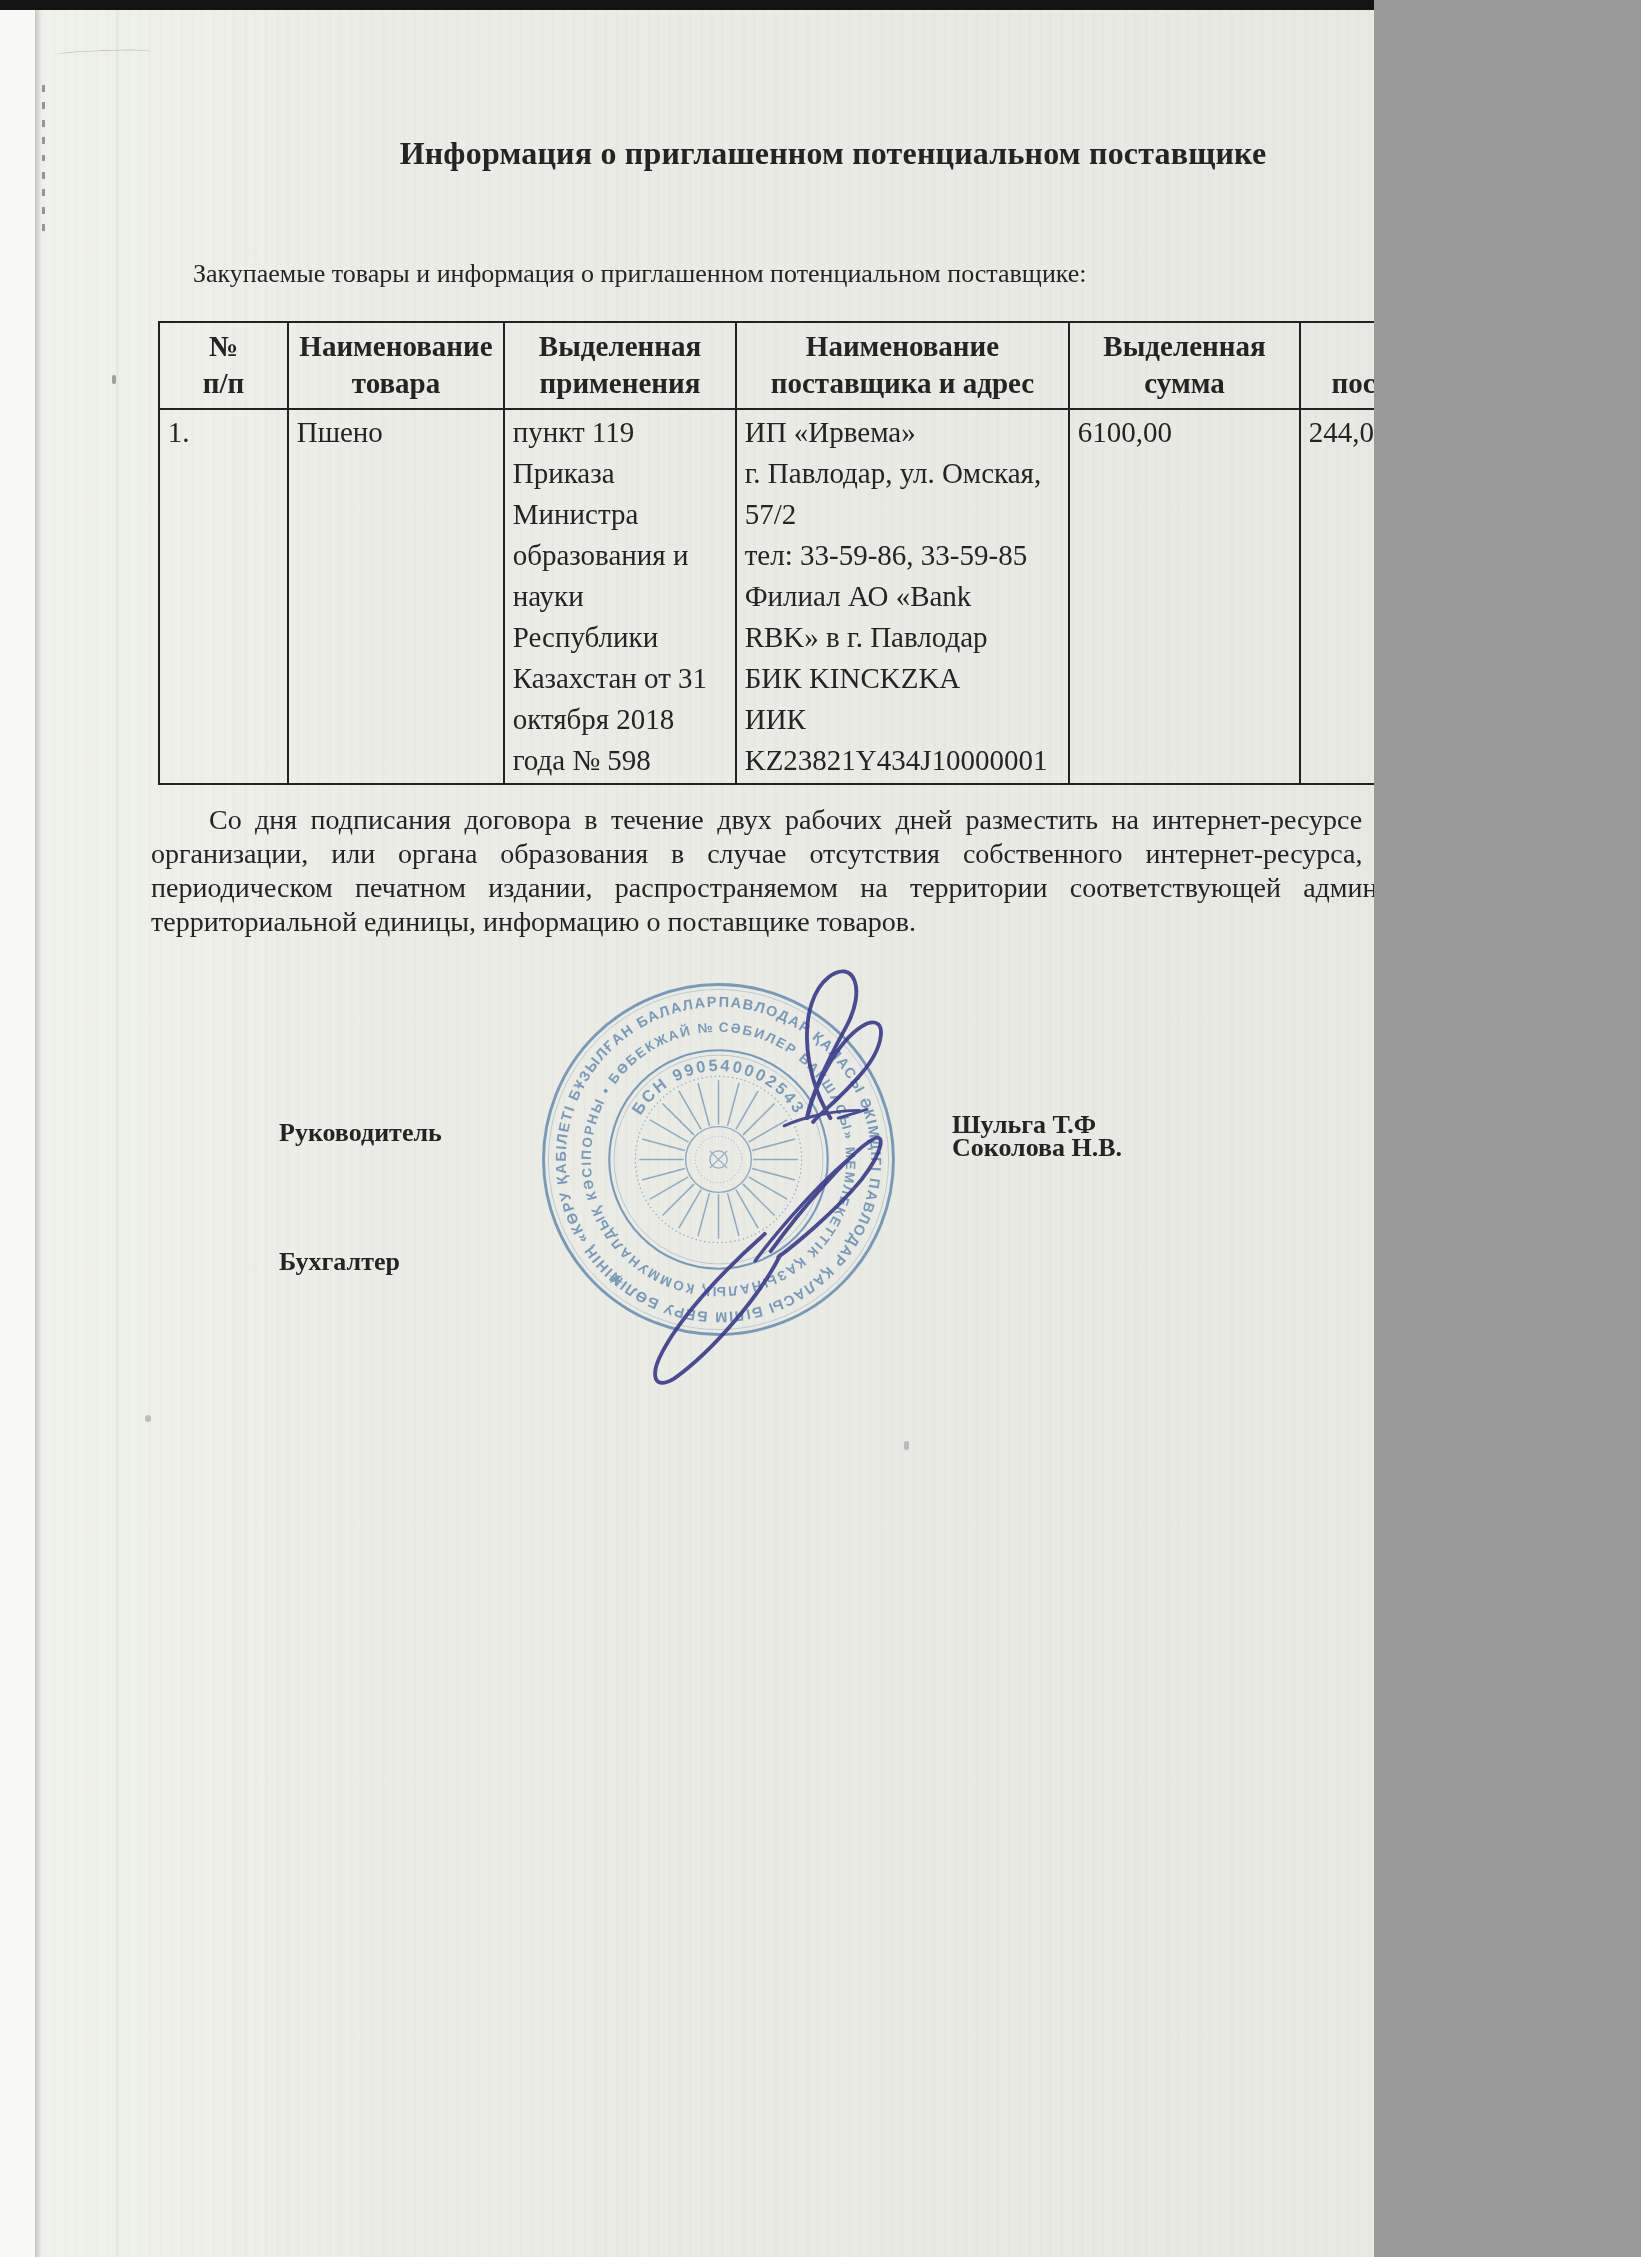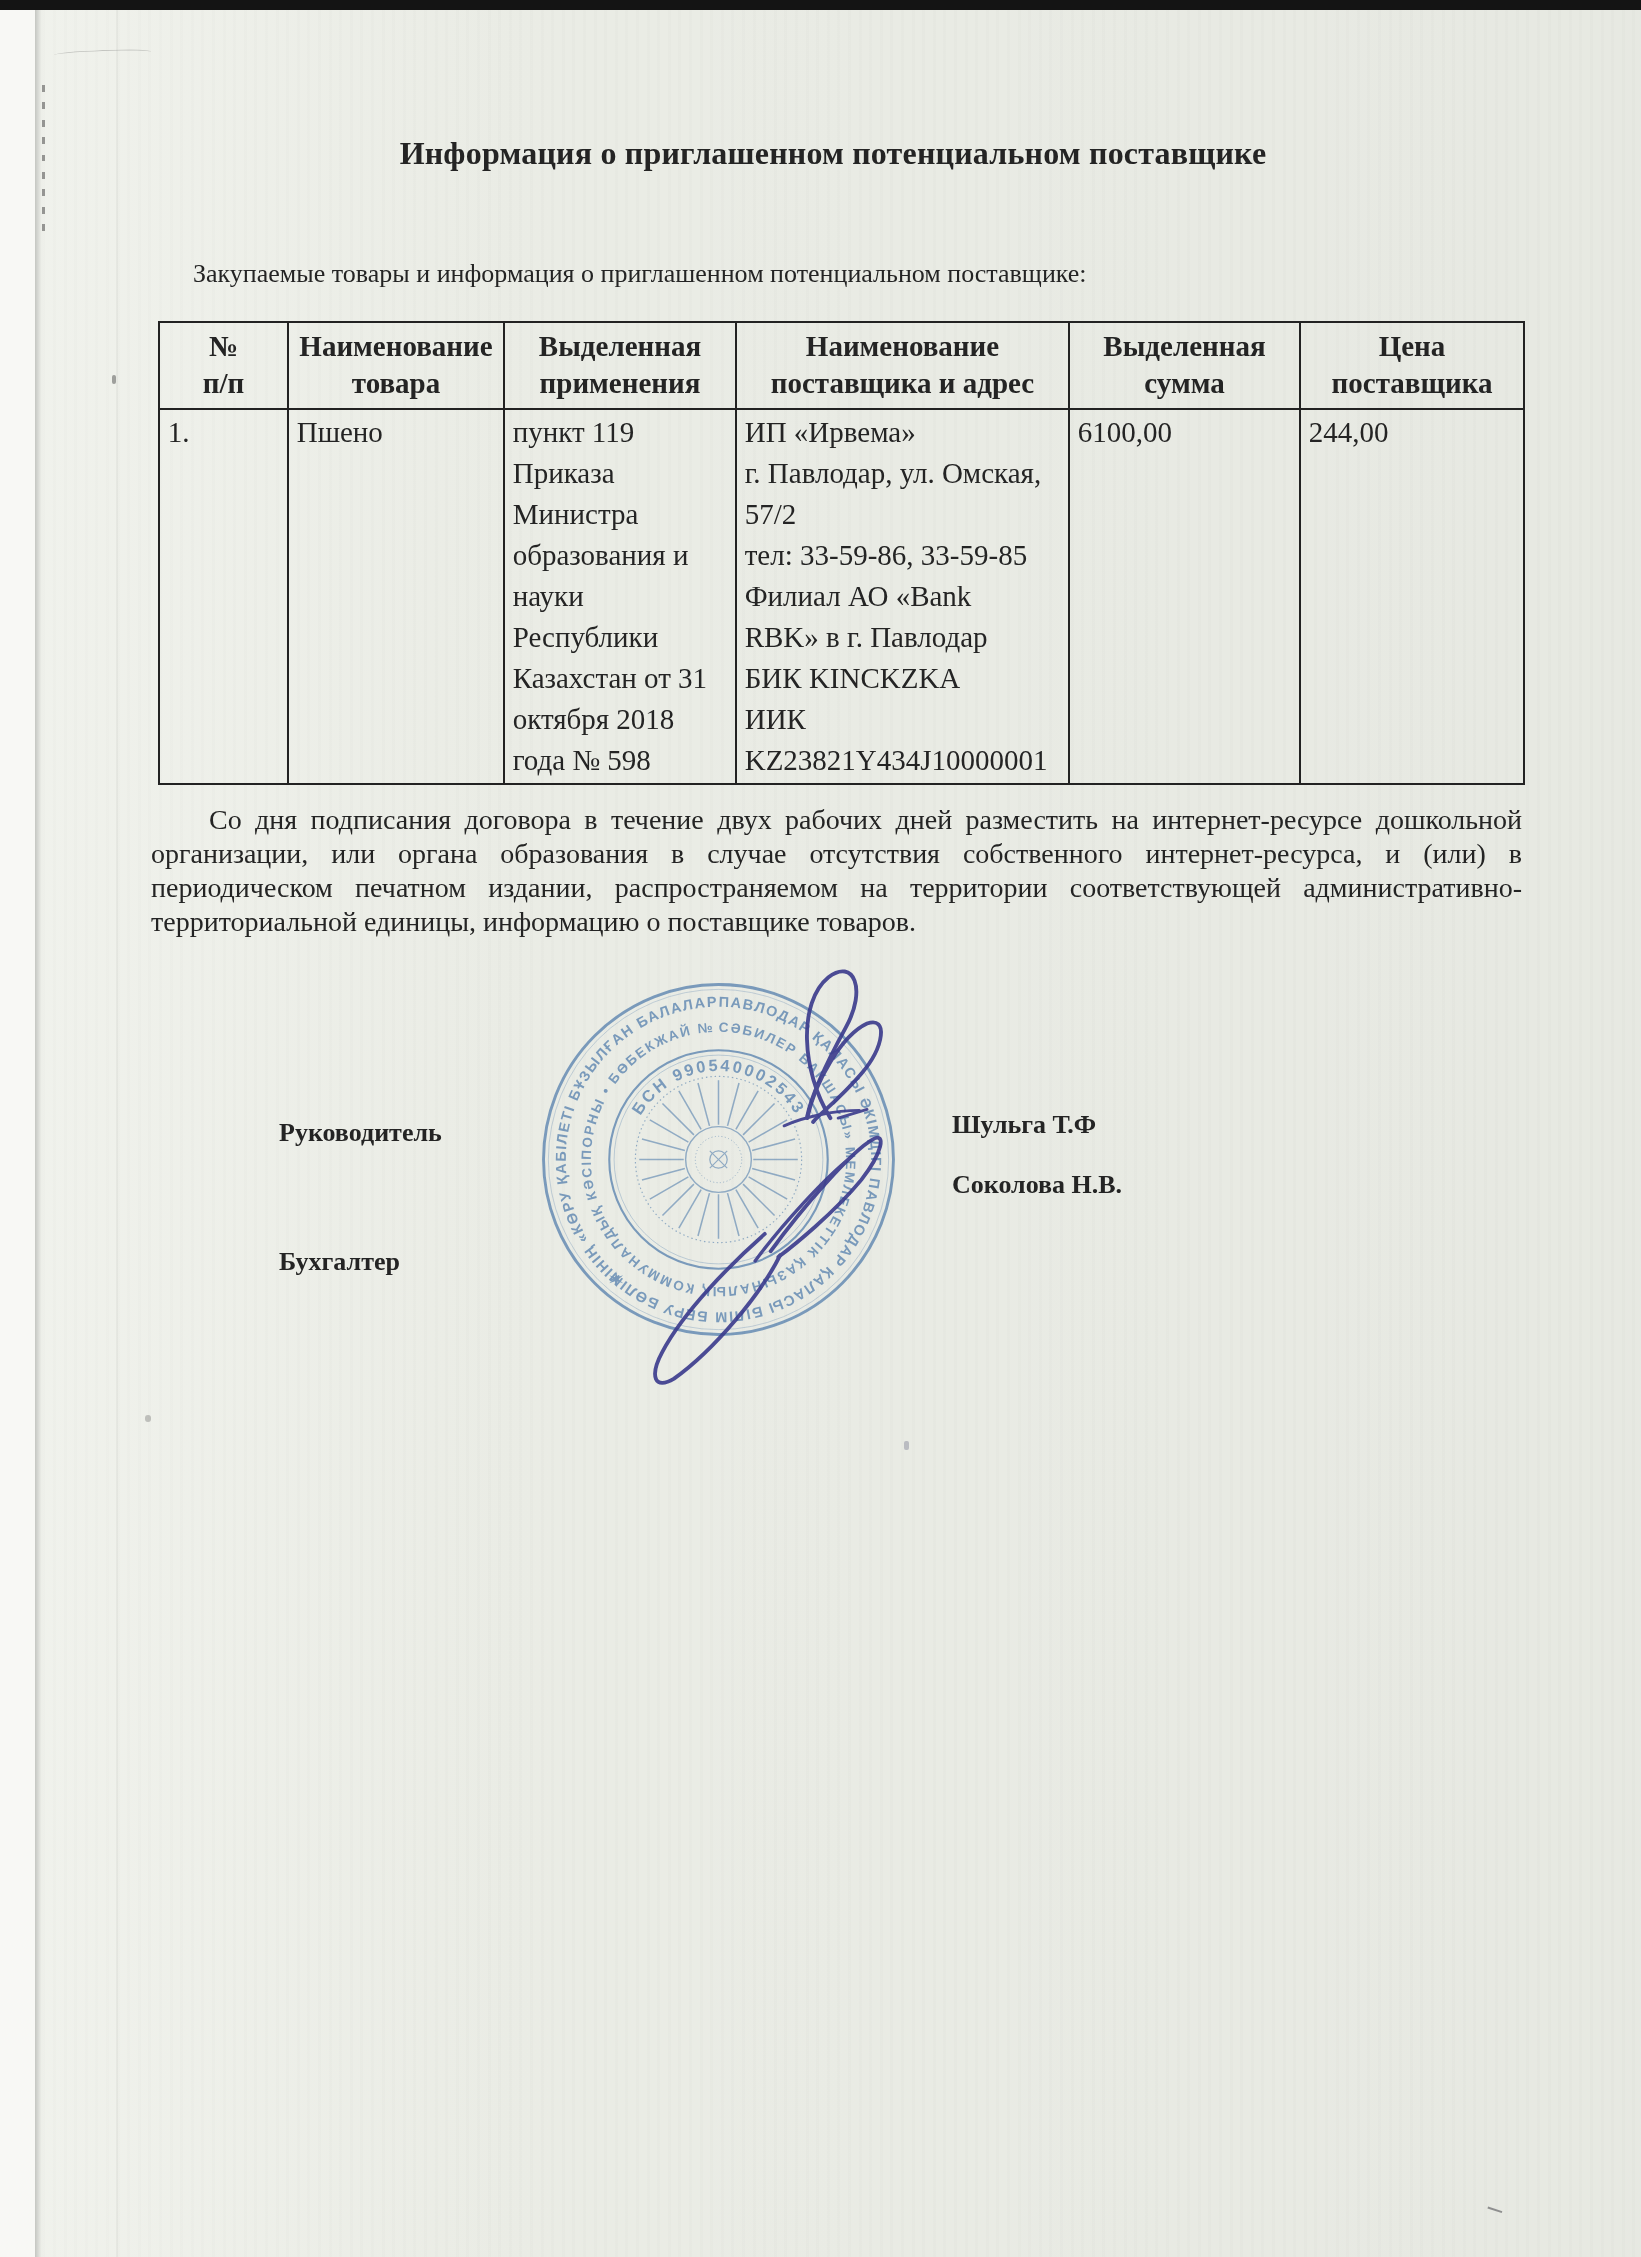--- a/index.html
+++ b/index.html
@@ -1,17 +1,17 @@
 <!DOCTYPE html>
 <html><head>
 <meta charset="utf-8">
 <style>
   html,body { margin:0; padding:0; background:#9a9a9a; }
   .page {
-    position:relative; width:1641px; height:2257px; overflow:hidden;
+    position:relative; width:1374px; height:2257px; overflow:hidden;
     background:#edefe8;
     background-image:
       linear-gradient(90deg, rgba(255,255,255,.20) 0%, rgba(0,0,0,.012) 30%, rgba(0,0,0,.028) 100%),
       repeating-linear-gradient(90deg, rgba(0,0,0,.012) 0 2.9px, rgba(0,0,0,0) 2.9px 10.6px);
     font-family:"Liberation Serif","DejaVu Serif",serif;
     color:#242424;
   }
   .abs { position:absolute; }
   .top-bar { left:0; top:0; width:1641px; height:9.7px; background:#141414; }
   .left-strip { left:0; top:9.7px; width:35px; height:2248px; background:#f8f8f5; }
@@ -128,21 +128,21 @@
         <td class="c-price">244,00</td>
       </tr>
     </tbody>
   </table>
 
   <div class="abs para">Со дня подписания договора в течение двух рабочих дней разместить на интернет-ресурсе дошкольной организации, или органа образования в случае отсутствия собственного интернет-ресурса, и (или) в периодическом печатном издании, распространяемом на территории соответствующей административно-территориальной единицы, информацию о поставщике товаров.</div>
 
   <div class="abs sig-label" style="left:279px; top:1118px;">Руководитель</div>
   <div class="abs sig-label" style="left:952px; top:1110px;">Шульга Т.Ф</div>
   <div class="abs sig-label" style="left:279px; top:1247px;">Бухгалтер</div>
-  <div class="abs sig-label" style="left:952px; top:1170px;">Соколова Н.В.</div>
+  <div class="abs sig-label" style="left:952px; top:1133px;">Соколова Н.В.</div>
 
   <svg class="abs stamp-svg" viewBox="-195 -195 390 390">
     <defs>
       <path id="rt1" d="M 0 -158 A 158 158 0 1 1 -0.1 -158" fill="none"></path>
       <path id="rt2" d="M 0 -132 A 132 132 0 1 1 -0.1 -132" fill="none"></path>
       <path id="rt3" d="M -90 -22 A 93 93 0 0 1 90 -22" fill="none"></path>
       <line id="spoke" x1="0" y1="-36" x2="0" y2="-82" stroke="#6f98c9" stroke-width="1.6"></line>
     </defs>
     <g stroke="#6f98c9" fill="none">
       <circle r="181" stroke-width="3"></circle>

